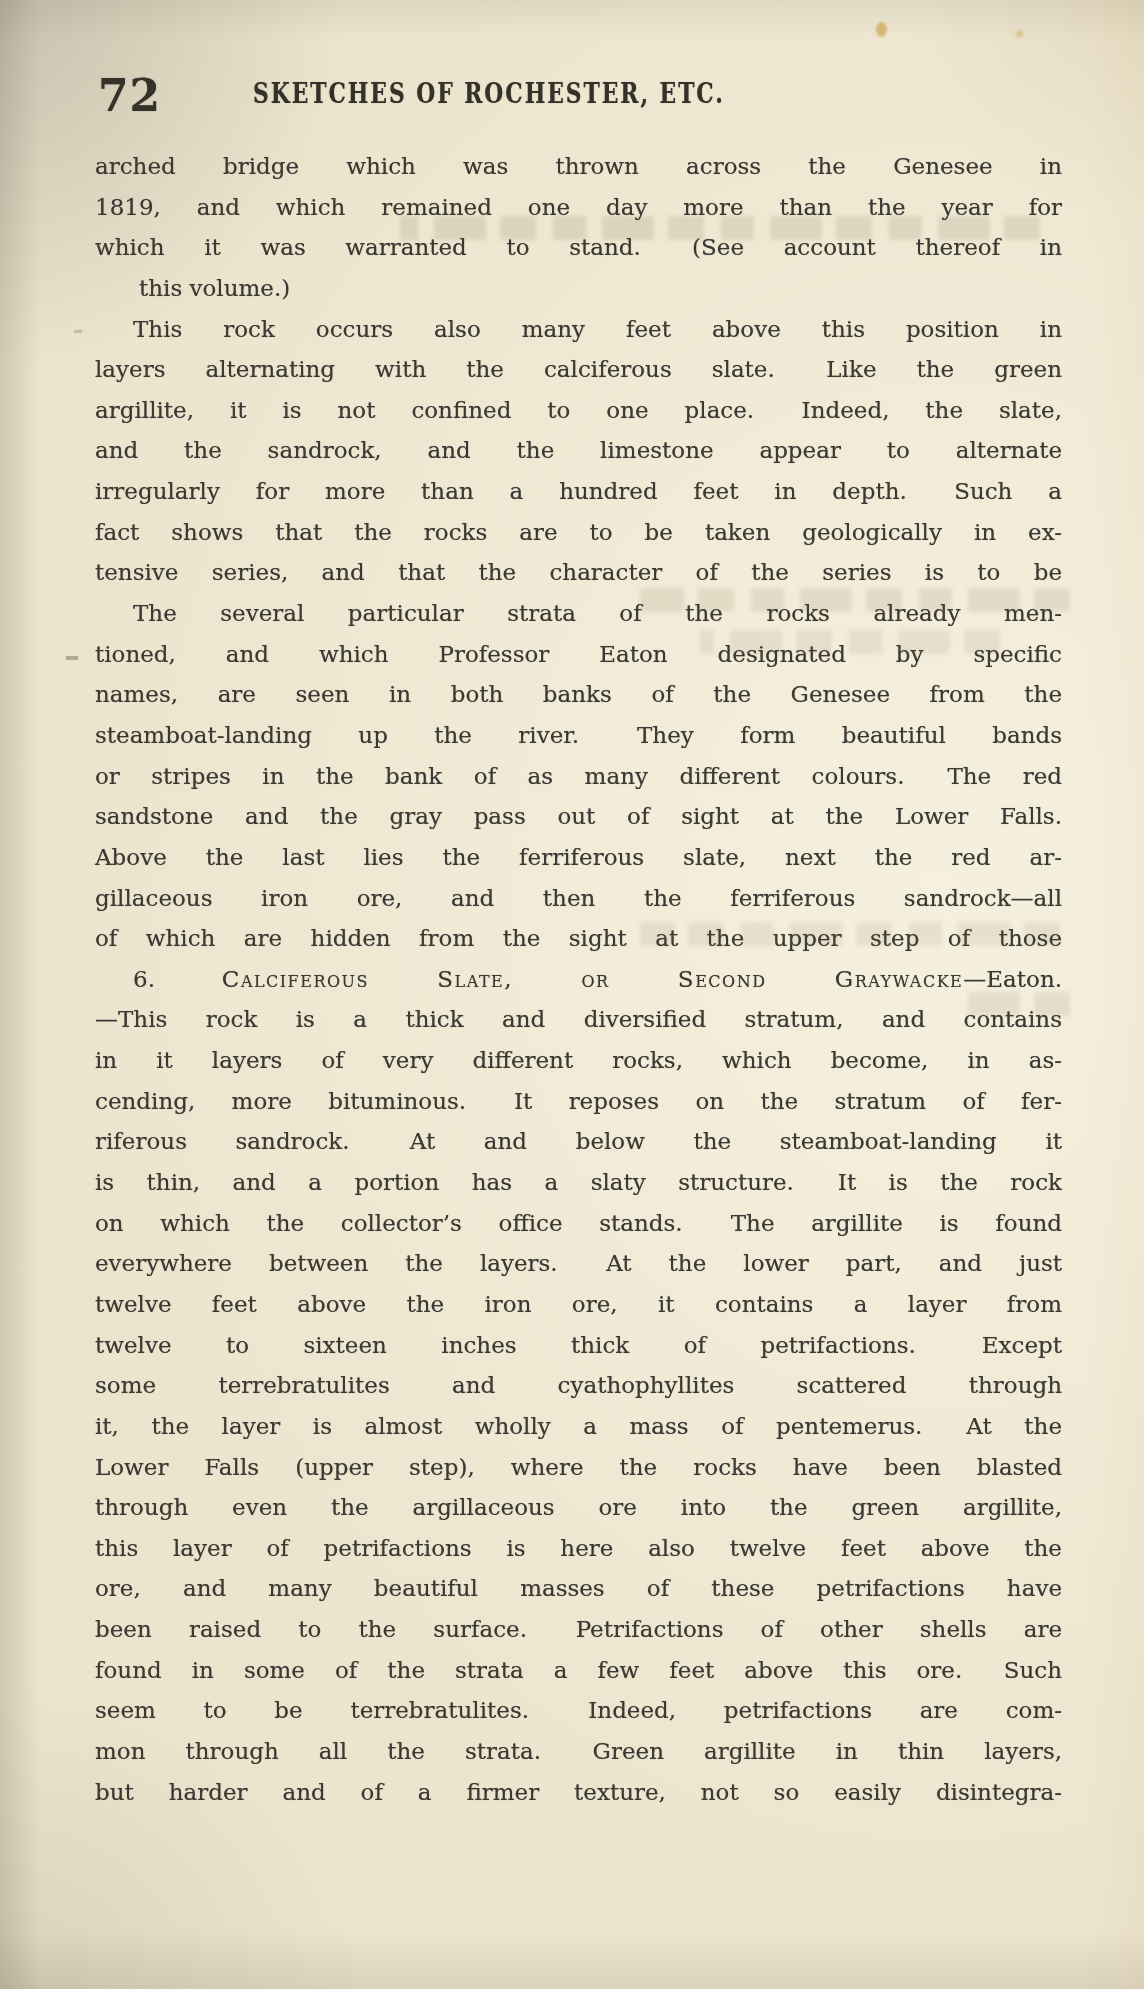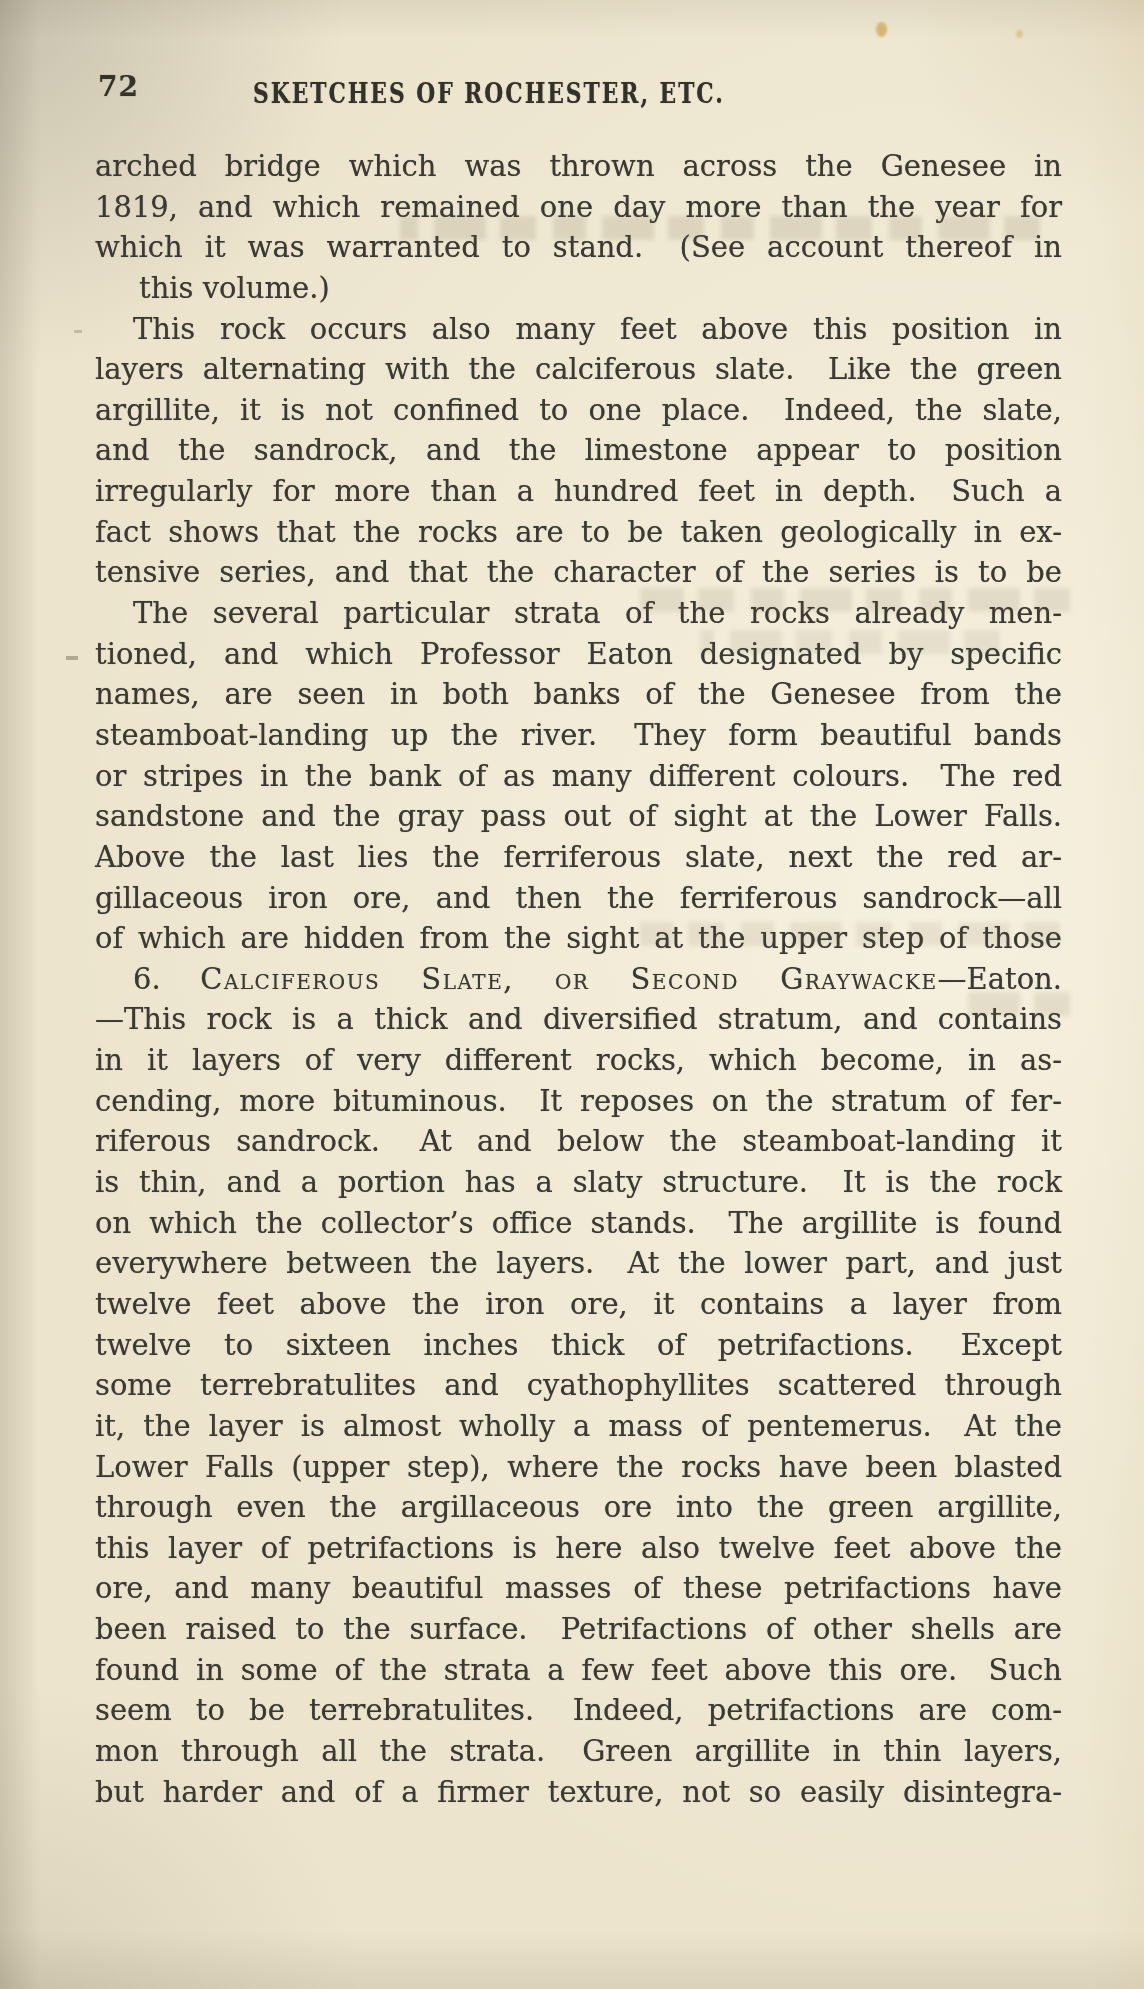--- a/index.html
+++ b/index.html
@@ -17,35 +17,35 @@
       linear-gradient(90deg, rgba(110,102,82,0.22) 0%, rgba(110,102,82,0) 3.5%),
       linear-gradient(270deg, rgba(205,190,145,0.14) 0%, rgba(205,190,145,0) 5%),
       linear-gradient(0deg, rgba(120,110,88,0.16) 0%, rgba(120,110,88,0) 3%),
       linear-gradient(180deg, rgba(120,110,88,0.12) 0%, rgba(120,110,88,0) 2%);
     font-family: "DejaVu Serif", serif;
     color: #3b3933;
   }
   .header { position: absolute; left: 95px; top: 68px; width: 967px; height: 52px; }
   .pageno {
     position: absolute; left: 3px; top: 2px;
-    font-size: 28px; font-weight: bold; letter-spacing: 1px;
+    font-size: 44px; font-weight: bold; letter-spacing: 1px;
     color: #343229;
     text-shadow: 0 0 1px rgba(52,50,41,0.55);
   }
   .running-title {
     position: absolute; left: 158px; top: 9px;
     font-size: 28px; font-weight: bold;
     letter-spacing: 2.5px; white-space: nowrap;
     transform: scaleX(0.78); transform-origin: left center;
     color: #33312a;
     text-shadow: 0 0 1px rgba(51,49,42,0.5);
   }
   .content {
     position: absolute; left: 95px; top: 146px; width: 967px;
-    font-size: 29px; line-height: 40.65px;
+    font-size: 23px; line-height: 40.65px;
     text-shadow: 0 0 0.7px rgba(59,57,51,0.55);
   }
   .line { text-align: justify; text-align-last: justify; height: 40.65px; overflow: visible; white-space: normal; }
   .line.endpara { text-align-last: left; margin-left: 44px; }
   .line.indent { text-indent: 38px; }
   .it { }
   .sc { font-variant: small-caps; letter-spacing: 1.5px; }
   
   .ghost {
     position: absolute; height: 24px; opacity: 0.14;
@@ -75,21 +75,21 @@
   </div>
 
   <div class="content">
       <div class="line"><span>arched bridge which was thrown across the Genesee in</span></div>
       <div class="line"><span>1819, and which remained one day more than the year for</span></div>
       <div class="line"><span>which it was warranted to stand.  (See account thereof in</span></div>
       <div class="line endpara"><span>this volume.)</span></div>
       <div class="line indent"><span>This rock occurs also many feet above this position in</span></div>
       <div class="line"><span>layers alternating with the calciferous slate.  Like the green</span></div>
       <div class="line"><span>argillite, it is not confined to one place.  Indeed, the slate,</span></div>
-      <div class="line"><span>and the sandrock, and the limestone appear to position</span></div>
+      <div class="line"><span>and the sandrock, and the limestone appear to alternate</span></div>
       <div class="line"><span>irregularly for more than a hundred feet in depth.  Such a</span></div>
       <div class="line"><span>fact shows that the rocks are to be taken </span><span class="it">geologically</span><span> in ex-</span></div>
       <div class="line"><span>tensive series, and that the character of the series is to be</span></div>
       <div class="line indent"><span>The several particular strata of the rocks already men-</span></div>
       <div class="line"><span>tioned, and which Professor Eaton designated by specific</span></div>
       <div class="line"><span>names, are seen in both banks of the Genesee from the</span></div>
       <div class="line"><span>steamboat-landing up the river.  They form beautiful bands</span></div>
       <div class="line"><span>or stripes in the bank of as many different colours.  The red</span></div>
       <div class="line"><span>sandstone and the gray pass out of sight at the Lower Falls.</span></div>
       <div class="line"><span>Above the last lies the ferriferous slate, next the red ar-</span></div>

